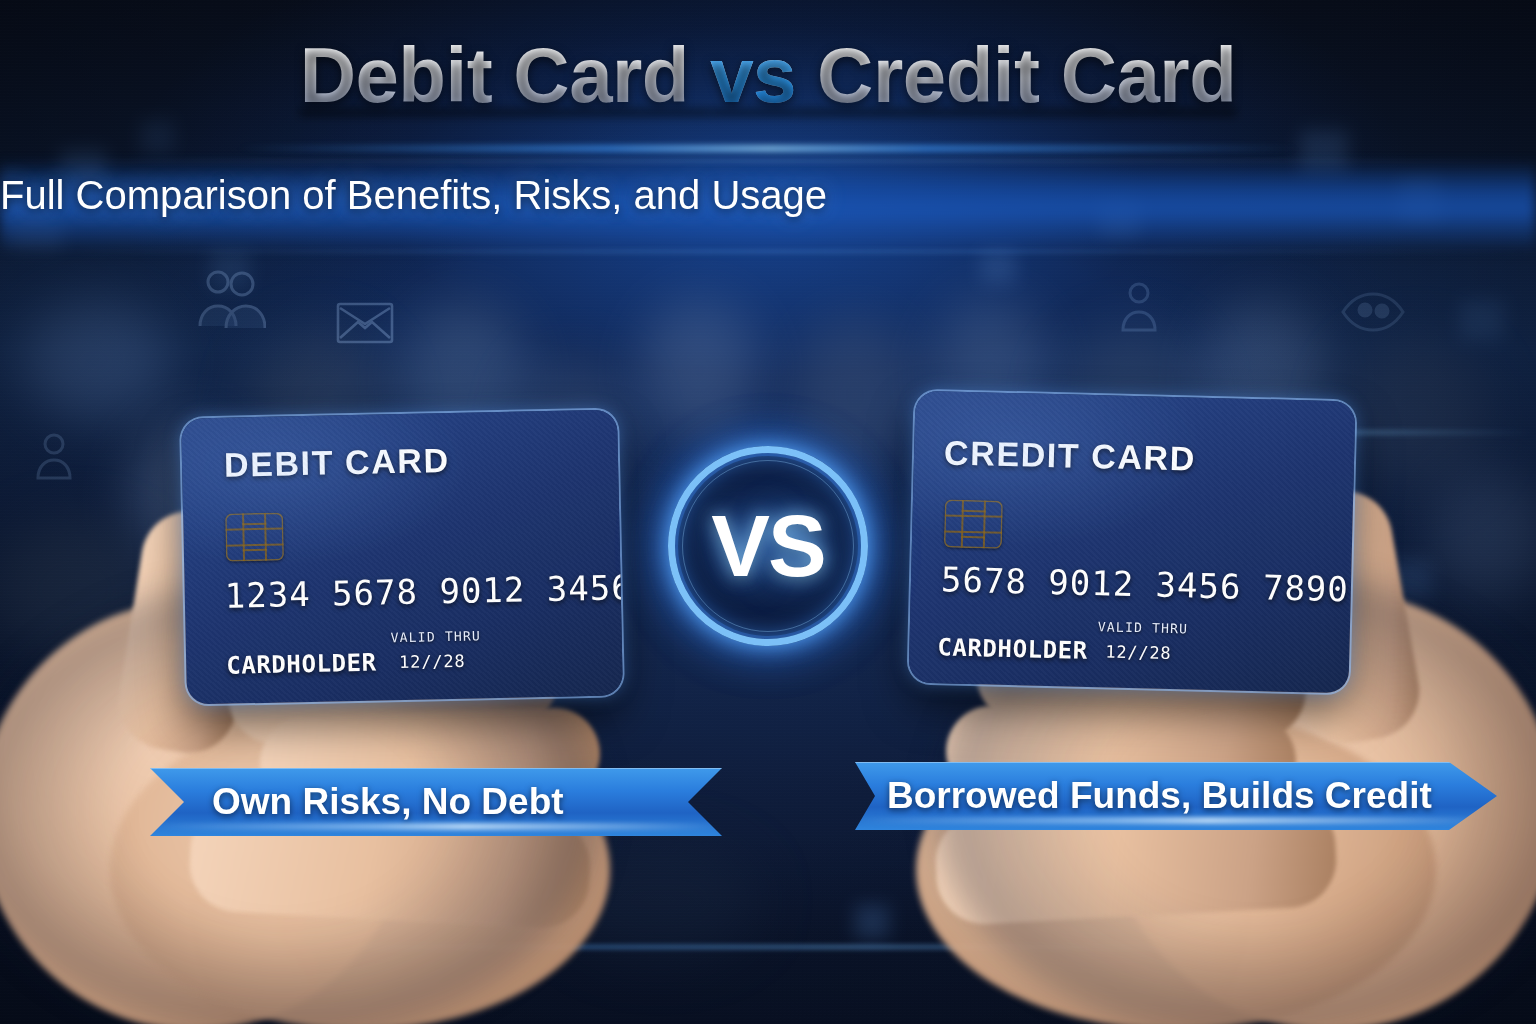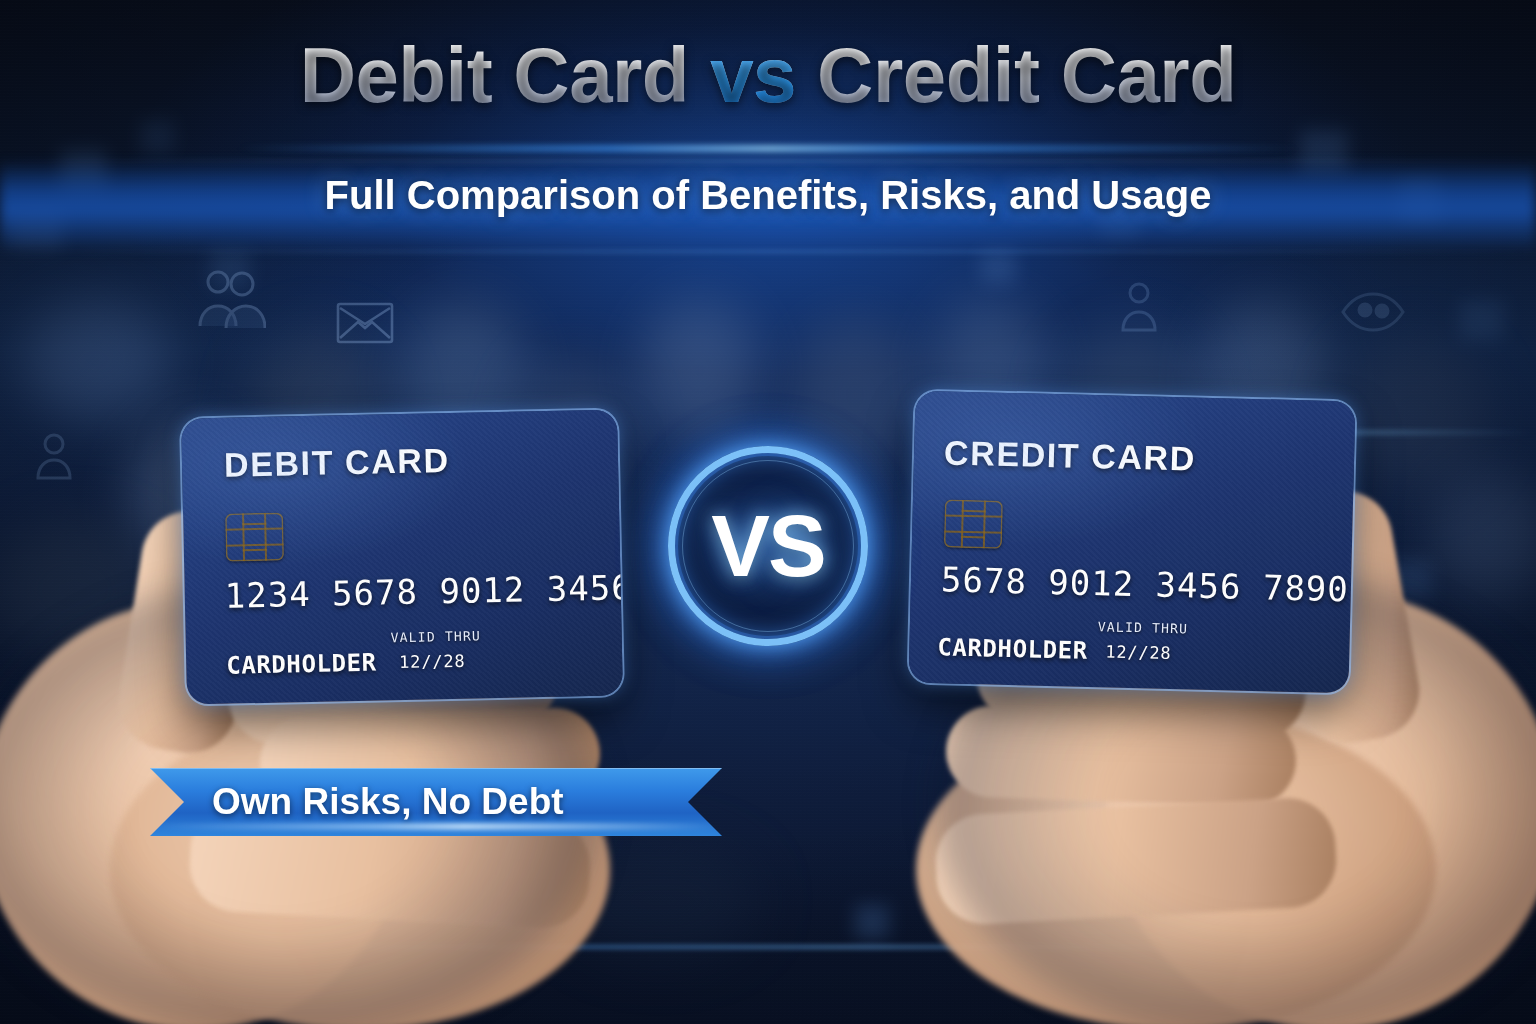--- a/index.html
+++ b/index.html
@@ -39,39 +39,40 @@
   .bgicon svg{display:block;}
 
   
   .title-wrap{position:absolute;left:0;right:0;top:36px;text-align:center;}
   .title{
     font-size:78px;font-weight:700;letter-spacing:-0.5px;line-height:1;
     background:linear-gradient(180deg,#ffffff 0%,#f2f5fb 38%,#c6cfe4 72%,#9aa9c9 100%);
     -webkit-background-clip:text;background-clip:text;color:transparent;
     text-shadow:0 3px 10px rgba(0,0,0,.55);
     display:inline-block;
+    text-decoration:underline;
   }
   .title .vs-word{
     background:linear-gradient(180deg,#7ec8ff 0%,#2e9bf0 55%,#1877d6 100%);
     -webkit-background-clip:text;background-clip:text;color:transparent;
   }
   .title-glowline{
     position:absolute;left:50%;transform:translateX(-50%);top:146px;
     width:1060px;height:5px;border-radius:3px;
     background:linear-gradient(90deg, rgba(20,90,190,0) 0%, rgba(62,150,245,.85) 35%, rgba(150,215,255,1) 50%, rgba(62,150,245,.85) 65%, rgba(20,90,190,0) 100%);
     filter:blur(3px);
   }
   .subtitle-band{
     position:absolute;left:0;right:0;top:160px;height:92px;
     background:linear-gradient(180deg, rgba(18,60,140,0) 0%, rgba(22,78,170,.72) 35%, rgba(26,86,184,.80) 55%, rgba(16,52,120,0) 100%);
     filter:blur(6px);
   }
   .subtitle{
-    position:absolute;left:0;right:0;top:173px;text-align:center;
-    font-size:40px;font-weight:700;color:#ffffff;
+    position:absolute;left:0;right:0;top:173px;text-align:left;
+    font-size:40px;font-weight:400;color:#ffffff;
     text-shadow:0 2px 8px rgba(0,0,0,.6), 0 0 22px rgba(130,190,255,.45);
   }
 
   
   .hand{position:absolute;pointer-events:none;}
   .hand .palm{
     position:absolute;border-radius:50%;
     background:radial-gradient(ellipse at 40% 35%, #f0cdb2 0%, #e2b999 40%, #c89a79 70%, #9c7254 100%);
     filter:blur(3px);
   }
@@ -355,14 +356,18 @@
     </div>
   </div>
   <div class="title-glowline"></div>
   <div class="subtitle">Full Comparison of Benefits, Risks, and Usage</div>
 
   <div class="banner banner-left">
     <span class="btxt">Own Risks, No Debt</span>
     <div class="banner-sheen"></div>
   </div>
 
+  <div class="banner banner-right">
+    <span class="btxt">Borrowed Funds, Builds Credit</span>
+    <div class="banner-sheen"></div>
+  </div>
 
 </div>
 
 </body></html>

